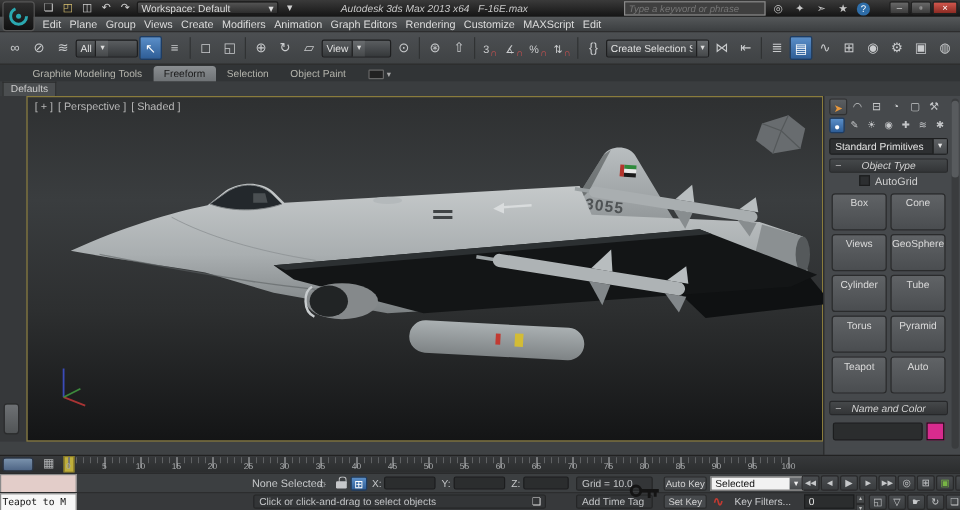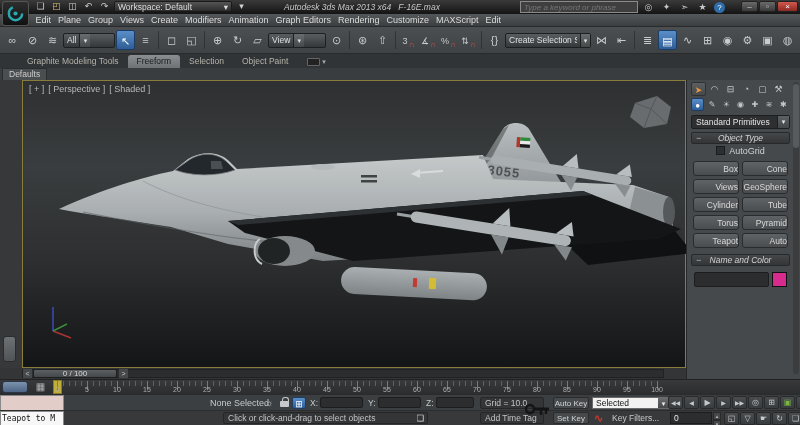--- a/index.html
+++ b/index.html
@@ -89,22 +89,22 @@
     text-align:center; line-height:12px; font-size:7px; }
   .rollout { margin:2px 10px 0 4px; }
   .rollout-head { height:12px; background:linear-gradient(#45484a,#333537); border:1px solid #27282a; border-radius:2px;
     display:flex; align-items:center; color:#d2d2d2; font-size:8.5px; position:relative; }
   .rollout-head .minus { position:absolute; left:4px; font-size:9px; color:#bbb; }
   .rollout-head .rtitle { width:100%; text-align:center;font-style:italic; }
   .rollout-body { background:#46494c; padding:2px 1px; }
   .autogrid-row { display:flex; align-items:flex-start; gap:4px; justify-content:center; height:13px; }
   .checkbox { width:9px; height:9px; background:#2c2e30; border:1px solid #1b1c1d; }
   .obj-grid { display:grid; grid-template-columns:1fr 1fr; gap:3px 3px; padding:2px 1px; }
-  .pbtn { height:15px; background:linear-gradient(#606366,#4a4d50); border:1px solid #2a2b2c; border-radius:3px;
-    color:#dadada; font-size:8.5px; text-align:right; line-height:14px; overflow:hidden; }
+  .pbtn { height:31px; background:linear-gradient(#606366,#4a4d50); border:1px solid #2a2b2c; border-radius:3px;
+    color:#dadada; font-size:8.5px; text-align:center; line-height:14px; overflow:hidden; }
   .name-row { display:flex; gap:3px; align-items:center; padding:4px 2px; }
   .name-input { flex:1; height:15px; background:#2b2d2e; border:1px solid #1c1d1e; border-radius:2px; }
   .swatch { width:15px; height:15px; border:1px solid #101011; }
   .panel-scroll { position:absolute; right:1px; top:2px; width:6px; height:292px; background:#3a3c3e; border-radius:3px; }
   .panel-scroll .thumb { position:absolute; left:0; top:2px; width:6px; height:64px; background:#585b5e; border-radius:3px; }
 
   
   .timeslider { position:absolute; left:0; top:368px; width:686px; height:11px; background:#333537; border-top:1px solid #26272  8; }
   .ts-track { position:absolute; left:22px; top:1px; width:642px; height:9px; background:#2b2d2e; border:1px solid #202122; }
   .ts-btn { position:absolute; top:1px; width:9px; height:9px; background:#46494c; color:#ccc; font-size:7px; line-height:9px; text-align:center; }
@@ -462,26 +462,20 @@
           <div class="swatch" style="background:#d82b8e"></div>
         </div>
       </div>
     </div>
 
     <div class="panel-scroll">
         <div class="thumb"></div>
       </div>
   </div>
 
-  <div class="timeslider">
-    <div class="ts-track"></div>
-    <div class="ts-btn" style="left:23px">&lt;</div>
-    <div class="ts-handle">0 / 100</div>
-    <div class="ts-btn" style="left:119px">&gt;</div>
-  </div>
 
   <div class="trackbar">
     <div class="tb-blue"></div>
     <div class="mini-curve">▦</div>
     <div class="ruler">
       <div class="frame-marker"></div>
       <div class="minor"></div>
       <div class="major"></div>
     <span class="tick-label" style="left: 5px;">0</span>
         <span class="tick-label" style="left: 35px;">5</span>
@@ -540,21 +534,21 @@
 
   <svg class="keybig" viewBox="0 0 28 26">
     <circle cx="6" cy="13" r="4" fill="none" stroke="#141414" stroke-width="2.4"></circle>
     <line x1="10" y1="13" x2="25" y2="13" stroke="#141414" stroke-width="3"></line>
     <line x1="17" y1="13" x2="17" y2="19" stroke="#141414" stroke-width="2.4"></line>
     <line x1="22" y1="13" x2="22" y2="18" stroke="#141414" stroke-width="2.4"></line>
   </svg>
 
   <div class="statusB">
     <div class="listener">Teapot to M</div>
-    <div class="sunken-box" style="left:223px; top:1px; width:205px; height:12px">
+    <div class="sunken-box" style="left:211px; top:1px; width:244px; height:12px">
       <span>Click or click-and-drag to select objects</span>
       <span style="position:absolute; right:3px; color:#ddd">❏</span>
     </div>
     <div class="sunken-box" style="left:480px; top:1px; width:64px; height:12px">Add Time Tag</div>
     <div class="akey-btn" style="left:553px; top:1px">Set Key</div>
     <span class="redcurve">∿</span>
     <span class="keyfilters">Key Filters...</span>
     <div class="frame-field">0</div>
     <div class="spinner">
       <span>▴</span>

